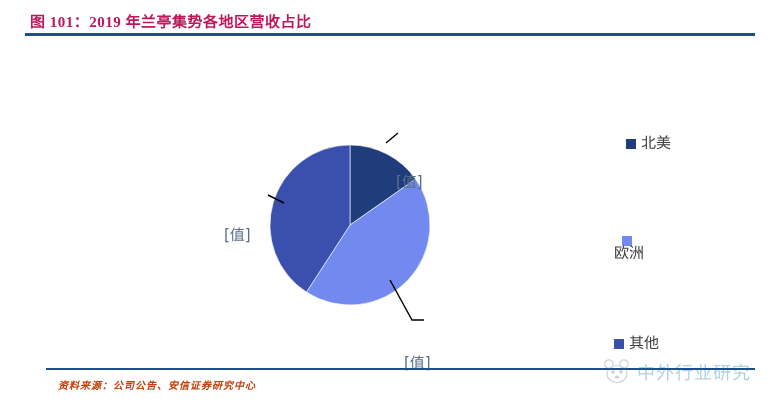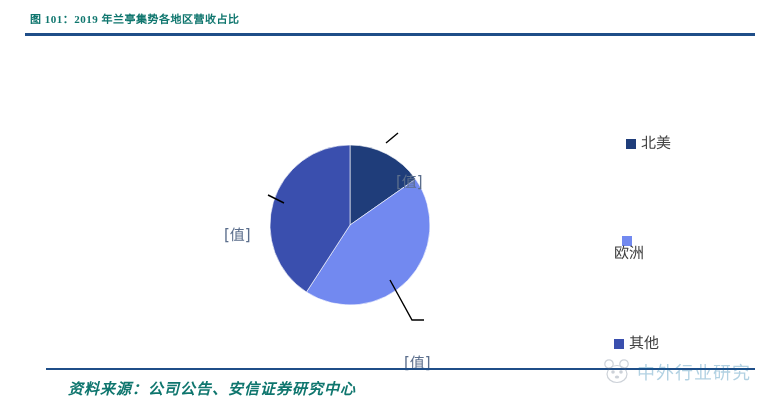--- a/index.html
+++ b/index.html
@@ -18,23 +18,23 @@
     height: 402px;
     background: #ffffff;
     overflow: hidden;
   }
 
   
   .fig-title {
     position: absolute;
     left: 30px;
     top: 10px;
-    font-size: 11px;
+    font-size: 15px;
     font-weight: bold;
-    color: #0f766e;
+    color: #be185d;
     letter-spacing: 0.5px;
     white-space: nowrap;
     font-family: "Liberation Serif", "DejaVu Serif", serif;
   }
 
   .title-rule {
     position: absolute;
     left: 25px;
     top: 33px;
     width: 730px;
@@ -104,26 +104,26 @@
   .footer-rule {
     position: absolute;
     left: 46px;
     top: 368px;
     width: 709px;
     height: 2px;
     background: #1F4E88;
   }
   .source-text {
     position: absolute;
-    left: 68px;
+    left: 58px;
     top: 377px;
-    font-size: 15px;
+    font-size: 10px;
     font-style: italic;
     font-weight: bold;
-    color: #0f766e;
+    color: #c2410c;
     letter-spacing: 1px;
     white-space: nowrap;
     font-family: "Liberation Serif", "DejaVu Serif", serif;
   }
 
   
   .watermark {
     position: absolute;
     left: 600px;
     top: 352px;

